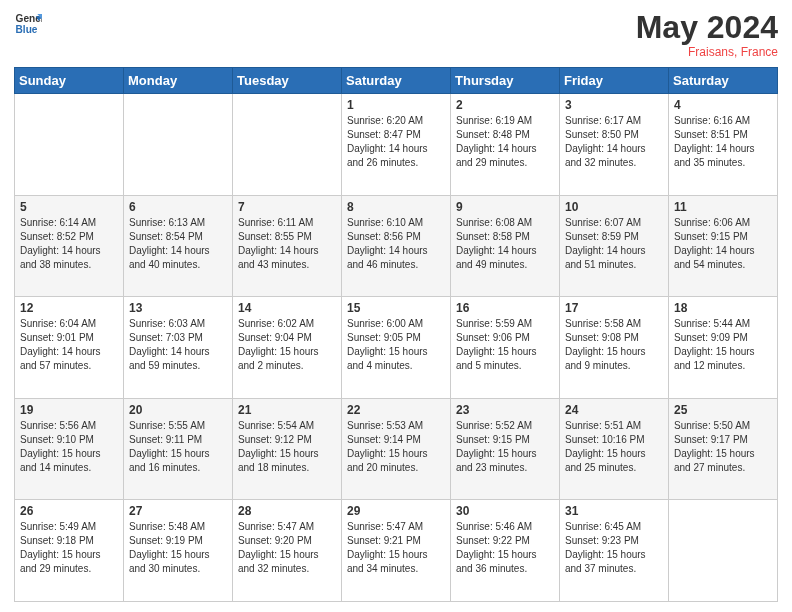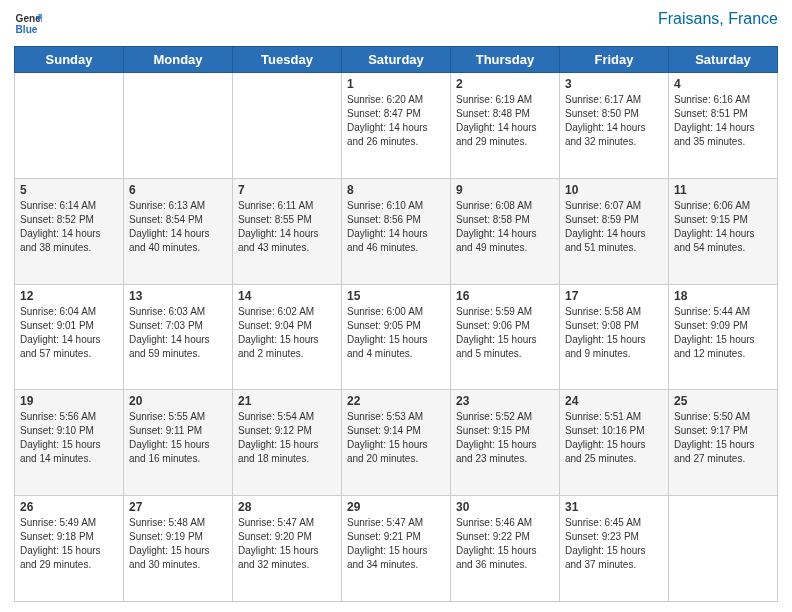--- a/index.html
+++ b/index.html
@@ -35,36 +35,36 @@
     .title-block {
       text-align: right;
     }
     .month-title {
       font-size: 32px;
       font-weight: bold;
       color: #333;
       line-height: 1.1;
     }
     .location-title {
-      font-size: 16px;
-      color: #0369a1;
+      font-size: 12px;
+      color: #ef4444;
     }
     .calendar-table {
       width: 100%;
       border-collapse: collapse;
       flex: 1;
       table-layout: fixed;
     }
     .calendar-table thead tr th {
       background: #2a6eb5;
       color: #fff;
       font-size: 13px;
       font-weight: bold;
       padding: 5px 4px;
-      text-align: center;
+      text-align: left;
       border: 1px solid #1e5a96;
     }
     .calendar-table tbody tr td {
       vertical-align: top;
       padding: 4px 4px 4px 5px;
       border: 1px solid #ccc;
       font-size: 10.5px;
       color: #333;
       background: #fff;
       height: 88px;
@@ -94,20 +94,21 @@
   <div class="header">
     <div class="logo">
       <svg class="logo-icon" viewBox="0 0 36 36">
         <text x="2" y="16" font-size="13" font-weight="bold" fill="#333">General</text>
         <text x="2" y="30" font-size="13" font-weight="bold" fill="#2a6eb5">Blue</text>
         <polygon points="28,8 36,8 32,14" fill="#2a6eb5"></polygon>
         <polygon points="30,5 36,5 36,12" fill="#5599dd"></polygon>
       </svg>
     </div>
     <div class="title-block">
+      <div class="month-title">May 2024</div>
       <div class="location-title">Fraisans, France</div>
     </div>
   </div>
 
   <table class="calendar-table">
     <thead>
       <tr>
       <th>Sunday</th>
           <th>Monday</th>
           <th>Tuesday</th>

